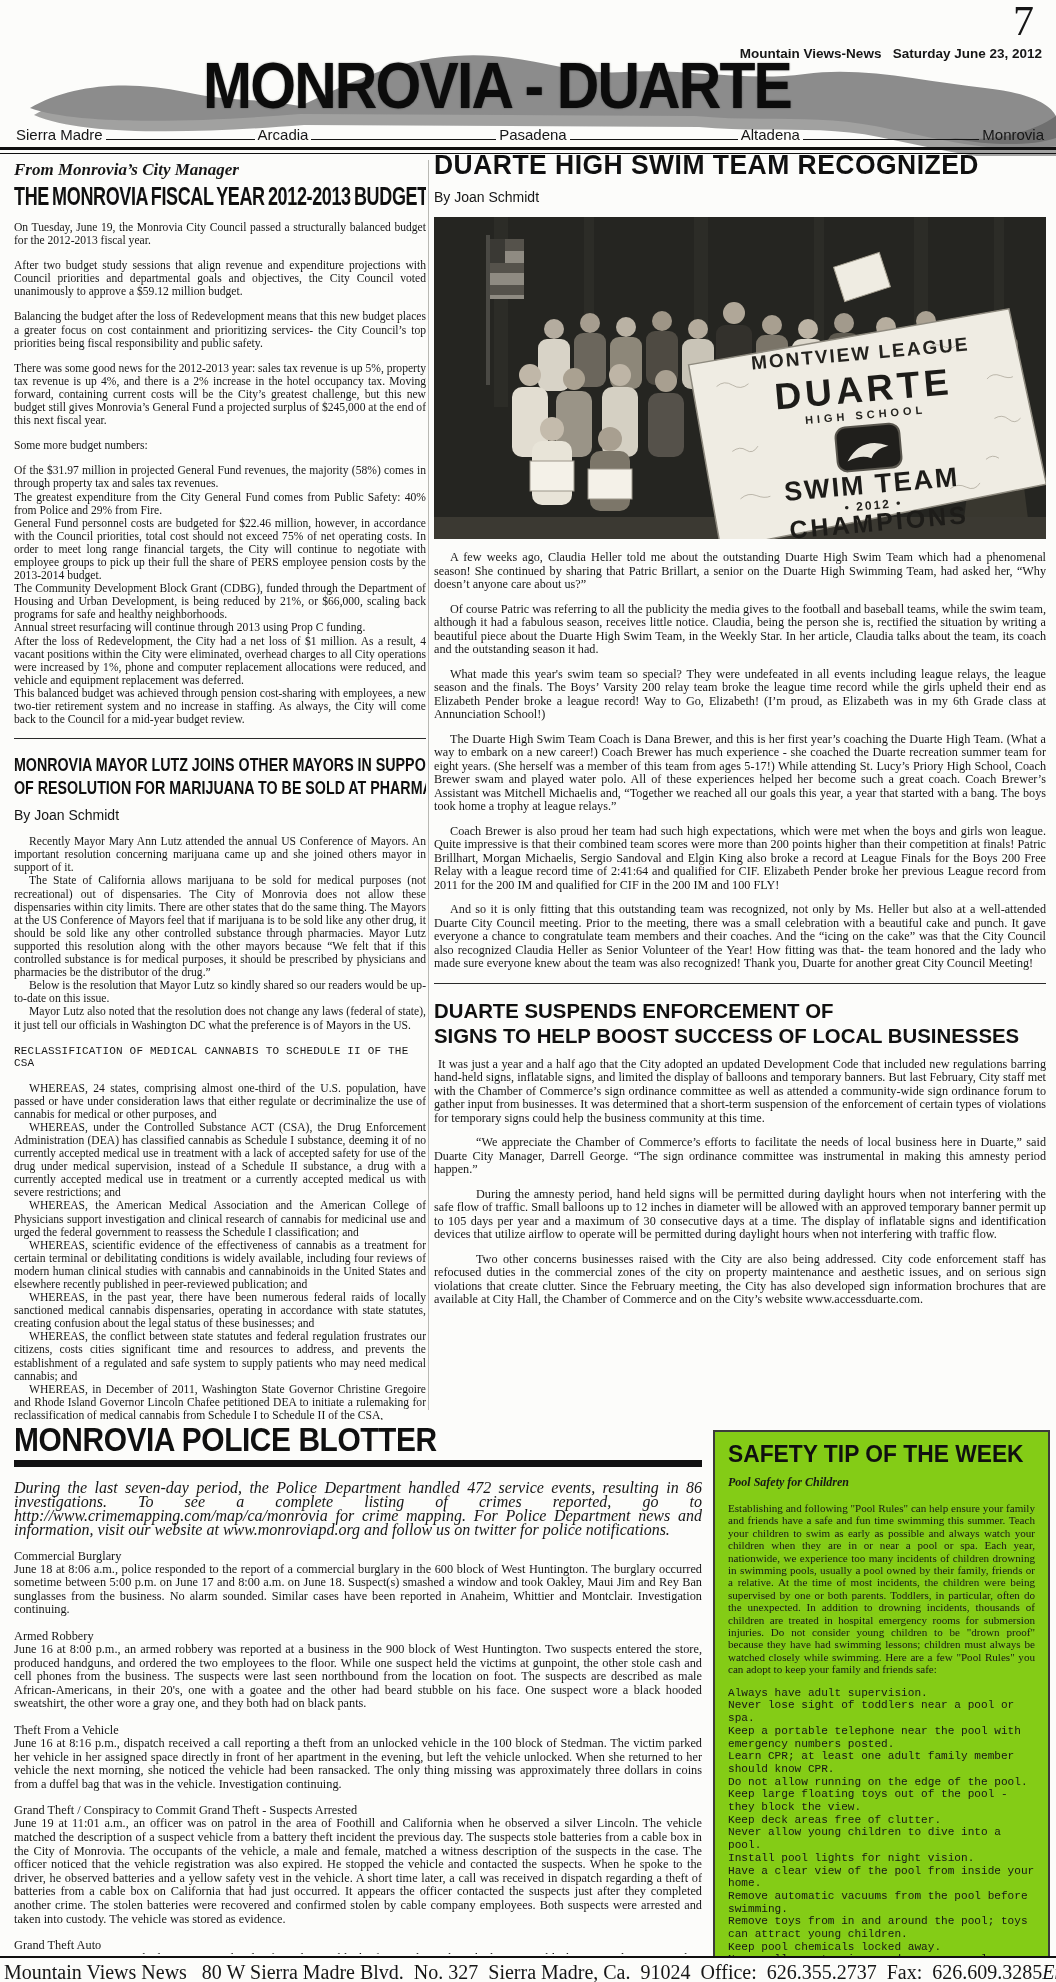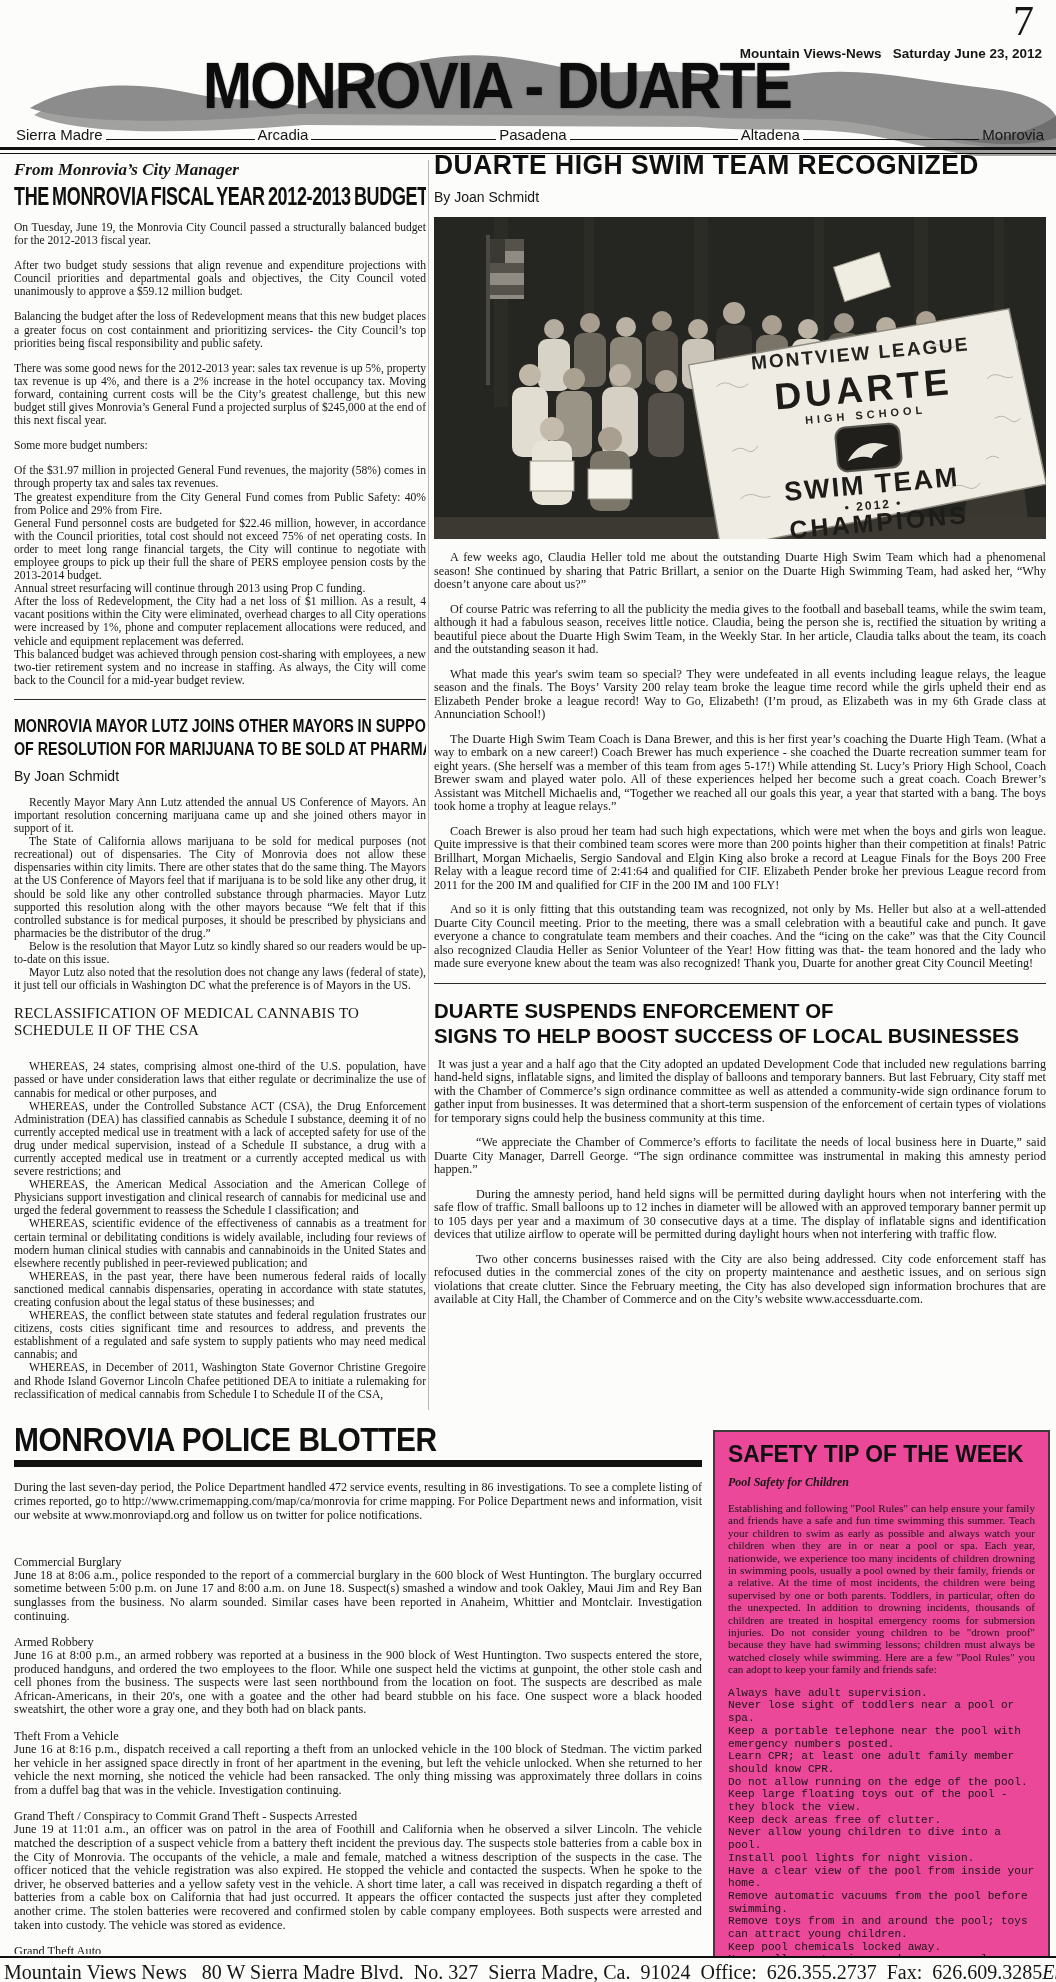--- a/index.html
+++ b/index.html
@@ -33,44 +33,44 @@
   .byline { font-family:"Liberation Sans",sans-serif; font-size:14px; margin:8px 0 12px; }
 
   
   .leftcol { position:absolute; left:14px; top:158px; width:412px; height:1262px; overflow:hidden; }
   .h-budget { font-size:25px; line-height:29px; letter-spacing:-0.5px; word-spacing:-2px; transform:scaleX(0.72); transform-origin:0 50%; margin-bottom:10px; }
   .lpara { font-size:11.6px; line-height:13.1px; text-align:justify; margin:0 0 12px 0; }
   .tight { margin:0; }
   .ind { margin:0; text-indent:15px; }
   .colrule { border-top:1.5px solid #2a2a2a; margin:12px 0 14px; }
   .h-mayor { font-size:19px; line-height:23px; transform:scaleX(0.75); transform-origin:0 50%; }
-  .res-title { font-size:15px; margin:13px 0 21px; letter-spacing:.2px; }
+  .res-title { font-size:11px; margin:13px 0 13px; letter-spacing:.2px;font-family:Liberation Mono, monospace; }
 
   
   .rightcol { position:absolute; left:434px; top:150px; width:612px; height:1276px; overflow:hidden; }
   .h-swim { font-size:27px; line-height:31px; letter-spacing:0.5px; transform:scaleX(0.98); transform-origin:0 50%; }
   .photo { display:block; width:612px; height:322px; margin:4px 0 12px; }
   .rpara { font-size:12.2px; line-height:13.5px; text-align:justify; text-indent:16px; margin:0 0 11px; }
   .h-signs { font-size:21px; line-height:25px; letter-spacing:0; transform:scaleX(0.97); transform-origin:0 50%; }
   .signs-head-block { margin:12px 0 10px; }
   .signs .rpara { text-indent:42px; }
   .signs .rpara:first-child { text-indent:4px; }
 
   
   .blotter { position:absolute; left:14px; top:1420px; width:688px; height:534px; overflow:hidden; }
   .h-blotter { font-size:34px; line-height:38px; letter-spacing:-0.5px; transform:scaleX(0.88); transform-origin:0 50%; }
   .blotter-bar { height:7px; background:#121212; margin:2px 0 14px; }
-  .blot-intro { font-size:12px; line-height:13.9px; text-align:justify; margin:0 0 32px; }
+  .blot-intro { font-style:italic; font-size:16px; line-height:13.9px; text-align:justify; margin:0 0 12px; }
   .blot-entry { margin:0 0 12px; }
   .blot-title { font-size:12.3px; line-height:14px; }
   .blot-body { font-size:12.3px; line-height:13.6px; text-align:justify; }
 
   
   .safety { position:absolute; left:713px; top:1430px; width:337px; height:528px; box-sizing:border-box;
-            background:#ec4899; border:2px solid #3c3c3c; padding:8px 13px 6px; overflow:hidden; }
+            background:#84cc16; border:2px solid #3c3c3c; padding:8px 13px 6px; overflow:hidden; }
   .h-safety { font-size:24px; line-height:28px; transform:scaleX(0.95); transform-origin:0 50%; }
   .safety-sub { font-weight:bold; font-style:italic; font-size:12px; line-height:22px; margin:3px 0 9px; }
   .safety-intro { font-size:11.1px; line-height:12.4px; text-align:justify; margin:0 0 11px; }
   .rule-line { font-size:11.1px; line-height:12.7px;font-family:Liberation Mono, monospace; }
   .safety-close { font-size:11.1px; line-height:12.7px; margin-top:12px; }
 
   
   .footer { position:absolute; left:0; right:0; top:1956px; border-top:2px solid #101010; padding:3px 10px 0 4px;
             display:flex; justify-content:space-between; font-size:20px; font-weight:normal; }
   .footer span { white-space:pre; }
@@ -126,20 +126,21 @@
         <p class="lpara">On Tuesday, June 19, the Monrovia City Council passed a structurally balanced budget for the 2012-2013 fiscal year.</p>
         <p class="lpara">After two budget study sessions that align revenue and expenditure projections with Council priorities and departmental goals and objectives, the City Council voted unanimously to approve a $59.12 million budget.</p>
         <p class="lpara">Balancing the budget after the loss of Redevelopment means that this new budget places a greater focus on cost containment and prioritizing services- the City Council’s top priorities being fiscal responsibility and public safety.</p>
         <p class="lpara">There was some good news for the 2012-2013 year: sales tax revenue is up 5%, property tax revenue is up 4%, and there is a 2% increase in the hotel occupancy tax.  Moving forward, containing current costs will be the City’s greatest challenge, but this new budget still gives Monrovia’s General Fund a projected surplus of $245,000 at the end of this next fiscal year.</p>
         <p class="lpara">Some more budget numbers:</p>
       </div>
     <div>
         <p class="lpara tight">Of the $31.97 million in projected General Fund revenues, the majority (58%) comes in through property tax and sales tax revenues.</p>
         <p class="lpara tight">The greatest expenditure from the City General Fund comes from Public Safety: 40% from Police and 29% from Fire.</p>
         <p class="lpara tight">General Fund personnel costs are budgeted for $22.46 million, however, in accordance with the Council priorities, total cost should not exceed 75% of net operating costs.  In order to meet long range financial targets, the City will continue to negotiate with employee groups to pick up their full the share of PERS employee pension costs by the 2013-2014 budget.</p>
+        <p class="lpara tight">The Community Development Block Grant (CDBG), funded through the Department of Housing and Urban Development, is being reduced by 21%, or $66,000, scaling back programs for safe and healthy neighborhoods.</p>
         <p class="lpara tight">Annual street resurfacing will continue through 2013 using Prop C funding.</p>
         <p class="lpara tight">After the loss of Redevelopment, the City had a net loss of $1 million.  As a result, 4 vacant positions within the City were eliminated, overhead charges to all City operations were increased by 1%, phone and computer replacement allocations were reduced, and vehicle and equipment replacement was deferred.</p>
         <p class="lpara tight">This balanced budget was achieved through pension cost-sharing with employees, a new two-tier retirement system and no increase in staffing.  As always, the City will come back to the Council for a mid-year budget review.</p>
       </div>
 
     <div class="colrule"></div>
 
     <div class="headline h-mayor">MONROVIA MAYOR LUTZ JOINS OTHER MAYORS IN SUPPORT</div>
     <div class="headline h-mayor">OF RESOLUTION FOR MARIJUANA TO BE SOLD AT PHARMACIES</div>
     <div class="byline">By Joan Schmidt</div>

